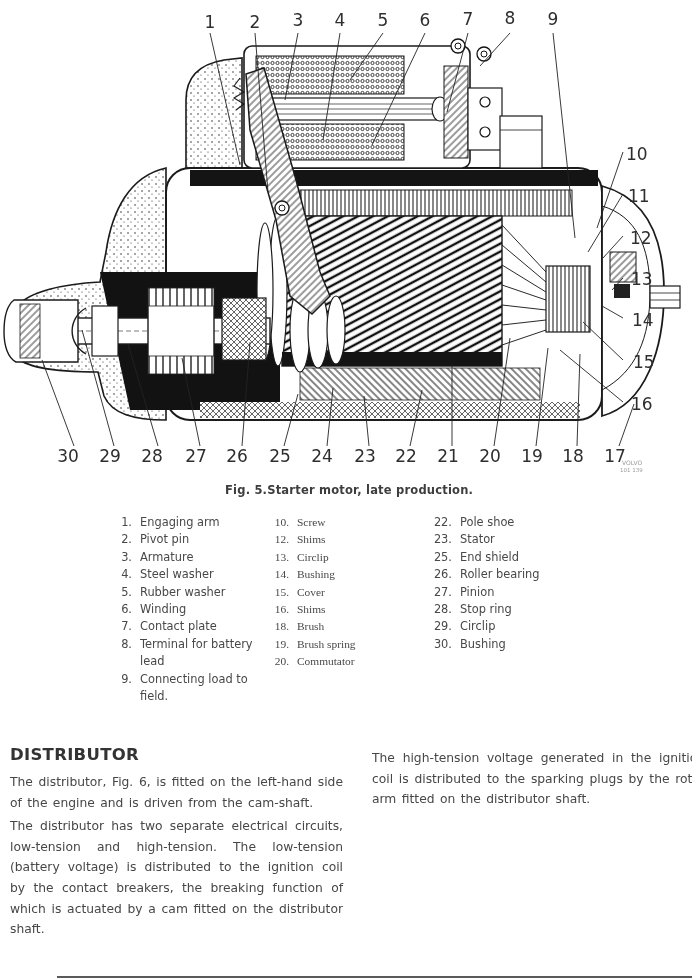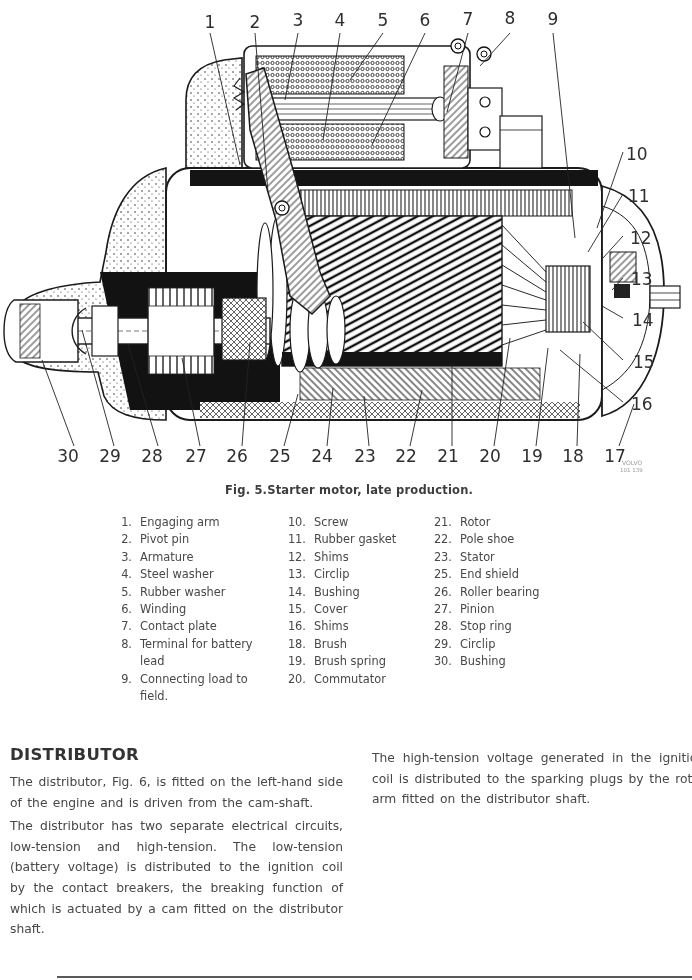--- a/index.html
+++ b/index.html
@@ -6,21 +6,21 @@
   .page{position:relative;width:692px;height:980px;background:#ffffff;margin:0 auto;
         font-family:"DejaVu Sans",sans-serif;overflow:hidden;color:#444;}
   .figure-wrap{position:absolute;left:0;top:0;width:692px;height:478px;}
   svg text.callout{font-family:"DejaVu Sans",sans-serif;font-size:17px;fill:#2e2e2e;}
   svg text.credit{font-family:"DejaVu Sans",sans-serif;fill:#9a9a9a;}
   .caption{position:absolute;left:225px;top:483px;font-size:11.5px;font-weight:bold;
            color:#3d3d3d;letter-spacing:.2px;white-space:nowrap;}
   .caption .cap-fig{}
   .parts-col{position:absolute;top:514px;font-size:11.4px;line-height:17.4px;color:#484848;}
   .col-0{left:106px;width:172px;}
-  .col-1{left:280px;width:162px;}
+  .col-1{left:263px;width:162px;font-family:Liberation Serif, serif;}
   .col-2{left:426px;width:172px;}
   .pl-row{display:flex;align-items:flex-start;}
   .pl-num{width:26px;text-align:right;margin-right:8px;flex:0 0 26px;}
   .pl-label{flex:1 1 auto;}
   .dist-col{position:absolute;top:745px;width:333px;}
   .dist-left{left:10px;}
   .dist-right{left:372px;top:748px;}
   .dist-col h2{margin:0 0 8px 0;font-size:16.5px;letter-spacing:.3px;color:#333;font-weight:bold;}
   .dist-col p{margin:0 0 3px 0;font-size:12.3px;line-height:20.6px;color:#474747;
               text-align:justify;word-spacing:1.5px;}
@@ -261,24 +261,20 @@
         <span class="pl-num">9.</span>
         <span class="pl-label">Connecting load to field.</span>
       </div>
     </div>
   <div class="parts-col col-1">
       <div class="pl-row">
         <span class="pl-num">10.</span>
         <span class="pl-label">Screw</span>
       </div>
       <div class="pl-row">
-        <span class="pl-num">11.</span>
-        <span class="pl-label">Rubber gasket</span>
-      </div>
-      <div class="pl-row">
         <span class="pl-num">12.</span>
         <span class="pl-label">Shims</span>
       </div>
       <div class="pl-row">
         <span class="pl-num">13.</span>
         <span class="pl-label">Circlip</span>
       </div>
       <div class="pl-row">
         <span class="pl-num">14.</span>
         <span class="pl-label">Bushing</span>
@@ -298,24 +294,20 @@
       <div class="pl-row">
         <span class="pl-num">19.</span>
         <span class="pl-label">Brush spring</span>
       </div>
       <div class="pl-row">
         <span class="pl-num">20.</span>
         <span class="pl-label">Commutator</span>
       </div>
     </div>
   <div class="parts-col col-2">
-      <div class="pl-row">
-        <span class="pl-num">21.</span>
-        <span class="pl-label">Rotor</span>
-      </div>
       <div class="pl-row">
         <span class="pl-num">22.</span>
         <span class="pl-label">Pole shoe</span>
       </div>
       <div class="pl-row">
         <span class="pl-num">23.</span>
         <span class="pl-label">Stator</span>
       </div>
       <div class="pl-row">
         <span class="pl-num">25.</span>

